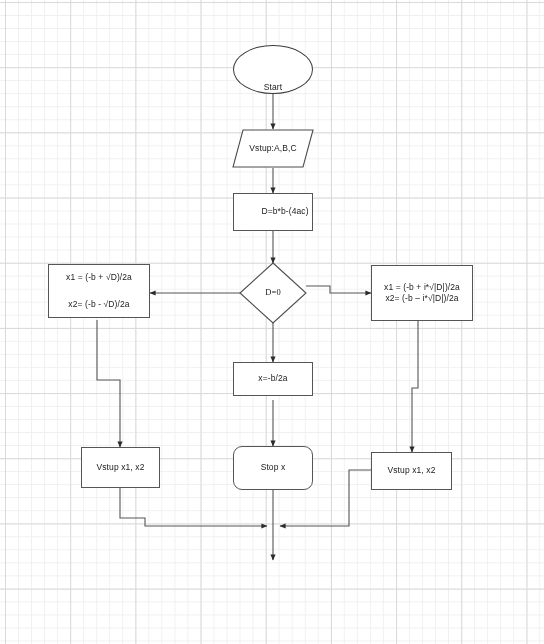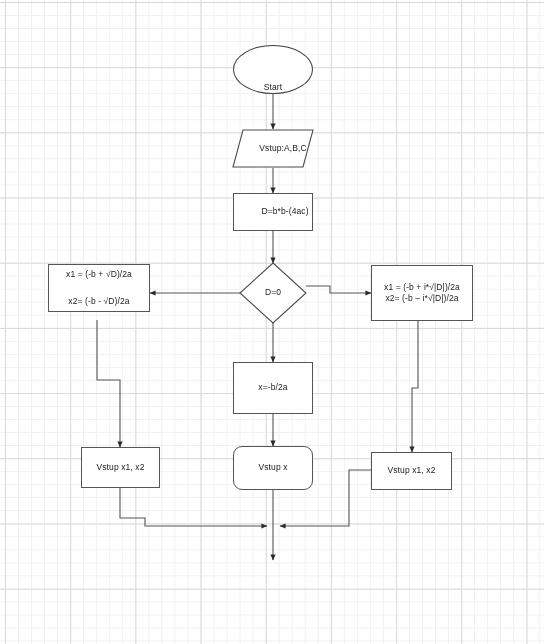--- a/index.html
+++ b/index.html
@@ -64,20 +64,21 @@
     border: none;
     background: transparent;
   }
   .io .io-label {
     position: relative;
     z-index: 2;
   }
   .decision {
     border: none;
     background: transparent;
+    font-family: Liberation Serif, serif;
   }
   .decision .dia-label {
     position: relative;
     z-index: 2;
   }
   .multiline span {
     display: block;
     white-space: nowrap;
   }
 </style>
@@ -125,52 +126,52 @@
 
     <polygon points="243,130 313,130 303,167 233,167" fill="#ffffff" stroke="#4d4d4d" stroke-width="1.1"></polygon>
 
     <polygon points="273,263 306,293 273,323 240,293" fill="#ffffff" stroke="#4d4d4d" stroke-width="1.1"></polygon>
   </svg>
 
   <div class="node terminator" style="left:233px; top:45px; width:80px; height:49px;align-items:flex-end;">
     <span>Start</span>
   </div>
 
-  <div class="node io" style="left:243px; top:130px; width:80px; height:37px;">
+  <div class="node io" style="left:233px; top:130px; width:80px; height:37px;">
     <span class="io-label">Vstup:A,B,C</span>
   </div>
 
   <div class="node process" style="left:233px; top:193px; width:80px; height:38px;padding-left:24px;">
     <span>D=b*b-(4ac)</span>
   </div>
 
   <div class="node decision" style="left:240px; top:263px; width:66px; height:60px;">
     <span class="dia-label">D=0</span>
   </div>
 
-  <div class="node process multiline" style="left:48px; top:264px; width:102px; height:48px; flex-direction:column;gap:16px;">
+  <div class="node process multiline" style="left:48px; top:264px; width:102px; height:54px; flex-direction:column;gap:16px;">
     <span>x1 = (-b + √D)/2a</span>
     <span>x2= (-b - √D)/2a</span>
   </div>
 
   <div class="node process multiline" style="left:371px; top:265px; width:102px; height:56px; flex-direction:column;">
     <span>x1 = (-b + i*√|D|)/2a</span>
     <span>x2= (-b – i*√|D|)/2a</span>
   </div>
 
-  <div class="node process" style="left:233px; top:362px; width:80px; height:52px;">
+  <div class="node process" style="left:233px; top:362px; width:80px; height:34px;">
     <span>x=-b/2a</span>
   </div>
 
   <div class="node process" style="left:81px; top:447px; width:79px; height:41px;">
     <span>Vstup x1, x2</span>
   </div>
 
   <div class="node process rounded" style="left:233px; top:446px; width:80px; height:44px;">
-    <span>Vstup x</span>
+    <span>Stop x</span>
   </div>
 
   <div class="node process" style="left:371px; top:452px; width:81px; height:38px;">
     <span>Vstup x1, x2</span>
   </div>
 
 
 </div>
 
 </body></html>

